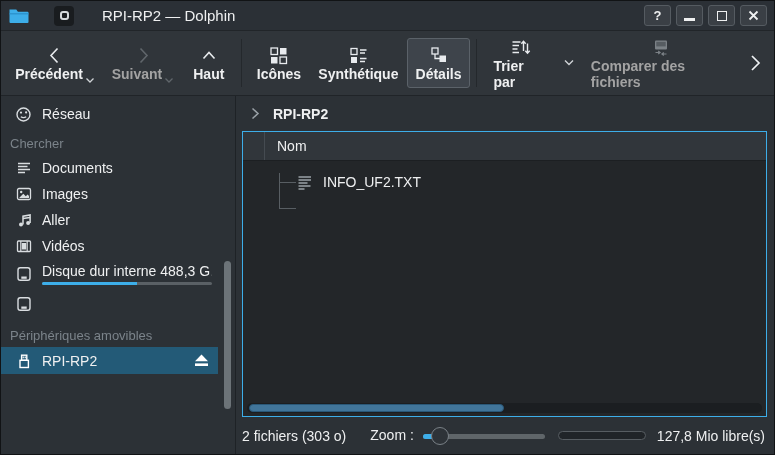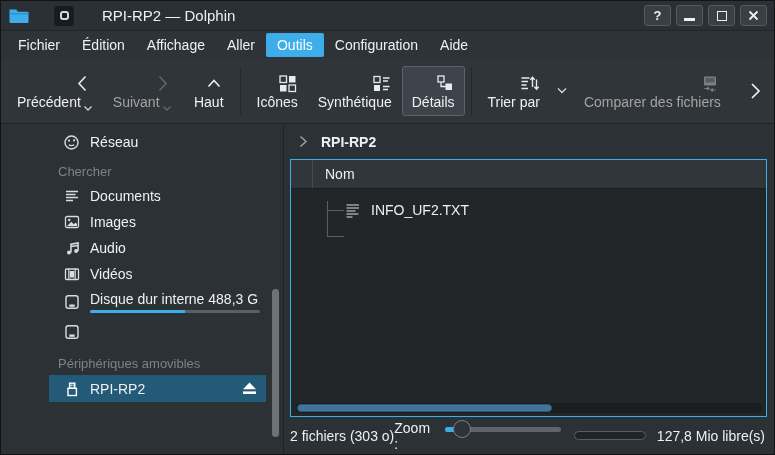--- a/index.html
+++ b/index.html
@@ -28,37 +28,37 @@
   .glyph-max { width:10px; height:10px; border:1.6px solid #eff0f1; }
 
   
   .menubar { height:28px; flex:none; background:#2e3338; display:flex; align-items:center; padding-left:6px; }
   .menu-item { padding:4px 11px; border-radius:2px; }
   .menu-item.active { background:#3daee9; color:#ffffff; }
 
   
   .toolbar { height:65px; flex:none; background:#30353a; border-bottom:1px solid #202428;
              display:flex; align-items:center; padding:0 6px; }
-  .tb { display:flex; flex-direction:column; align-items:flex-end; justify-content:center;
-        gap:0; padding:5px 9px; border:1px solid transparent; border-radius:3px; min-width:52px; }
+  .tb { display:flex; flex-direction:column; align-items:center; justify-content:center;
+        gap:0; padding:5px 9px; border:1px solid transparent; border-radius:3px; min-width:52px;font-weight:bold; }
   .tb .icon-slot { height:22px; display:flex; align-items:center; }
   .tb.selected { background:#3e444b; border-color:#5b6269; }
   .tb.disabled { color:#a3a3a3; }
   .lblrow { display:flex; align-items:flex-end; gap:2px; white-space:nowrap; }
   .lblrow .mini-caret { transform:translateY(2px); }
   .tb-sep { width:1px; align-self:stretch; margin:8px 6px; background:#24282c; }
   .drop-caret { padding:0 6px; display:flex; align-items:center; height:100%; }
   .overflow-btn { margin-left:auto; padding:0 6px; }
 
   
   .body-row { flex:1; display:flex; min-height:0; }
 
   
   .sidebar { width:235px; flex:none; background:#2c3136; border-right:1px solid #1e2226;
-             position:relative; padding-top:5px; overflow:hidden;margin-left:48px; }
+             position:relative; padding-top:5px; overflow:hidden; }
   .side-inner { padding-right:17px; }
   .side-item { height:26px; display:flex; align-items:center; gap:9px; padding:0 6px 0 13px; }
   .side-item .icon-slot { width:19px; display:flex; justify-content:center; flex:none; }
   .side-section { color:#7b838a; font-size:13px; padding:9px 0 4px 9px; }
   .side-device { height:30px; }
   .dev-col { flex:1; display:flex; flex-direction:column; gap:3px; min-width:0; }
   .dev-label { white-space:nowrap; overflow:hidden; }
   .usage-track { height:3px; background:#5a6065; border-radius:1.5px; position:relative; overflow:hidden; }
   .usage-fill { position:absolute; left:0; top:0; bottom:0; background:#3daee9; }
   .side-item.selected { background:#235a77; height:27px; }
@@ -128,29 +128,20 @@
           <span class="glyph-max"></span>
         </div>
       <div class="winbtn">
         <svg width="11" height="11" viewBox="0 0 11 11">
             <path d="M1.5 1.5 L9.5 9.5 M9.5 1.5 L1.5 9.5" stroke="#eff0f1" stroke-width="1.8"></path>
           </svg>
       </div>
     </div>
   </div>
 
-  <div class="menubar">
-    <span class="menu-item">Fichier</span>
-    <span class="menu-item">Édition</span>
-    <span class="menu-item">Affichage</span>
-    <span class="menu-item">Aller</span>
-    <span class="menu-item active">Outils</span>
-    <span class="menu-item">Configuration</span>
-    <span class="menu-item">Aide</span>
-  </div>
 
   <div class="toolbar">
     <div class="tb">
       <span class="icon-slot">
         <svg width="20" height="20" viewBox="0 0 20 20">
             <path d="M12.5 3.5 L6 10.5 L12.5 17.5" fill="none" stroke="#e8ebee" stroke-width="1.6"></path>
           </svg>
       </span>
       <span class="lblrow">
           <span>Précédent</span>
@@ -289,21 +280,21 @@
         </div>
         <div class="side-item">
           <span class="icon-slot">
             <svg width="18" height="18" viewBox="0 0 18 18">
               <circle cx="6" cy="13.6" r="2" fill="#d9dde0"></circle>
                 <circle cx="13.1" cy="12.1" r="2" fill="#d9dde0"></circle>
               <path d="M8 13.6 V5.2 L15.1 4 V12.1" fill="none" stroke="#d9dde0" stroke-width="1.5"></path>
               <path d="M8 7.6 L15.1 6.4" stroke="#d9dde0" stroke-width="1.5"></path>
             </svg>
           </span>
-          <span>Audio</span>
+          <span>Aller</span>
         </div>
         <div class="side-item">
           <span class="icon-slot">
             <svg width="18" height="18" viewBox="0 0 18 18">
               <rect x="2.5" y="4" width="13" height="10.5" rx="1" fill="none" stroke="#d9dde0" stroke-width="1.3"></rect>
               <path d="M5.8 4 V14.5 M12.2 4 V14.5" stroke="#d9dde0" stroke-width="1.2"></path>
               <rect x="6.8" y="6" width="4.4" height="6.5" fill="#d9dde0"></rect>
             </svg>
           </span>
           <span>Vidéos</span>

